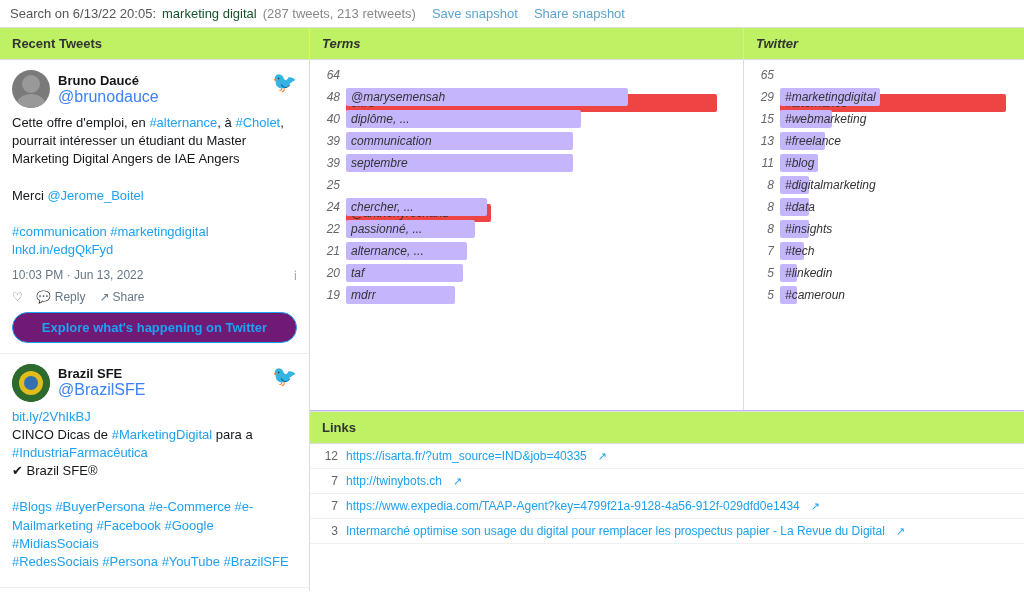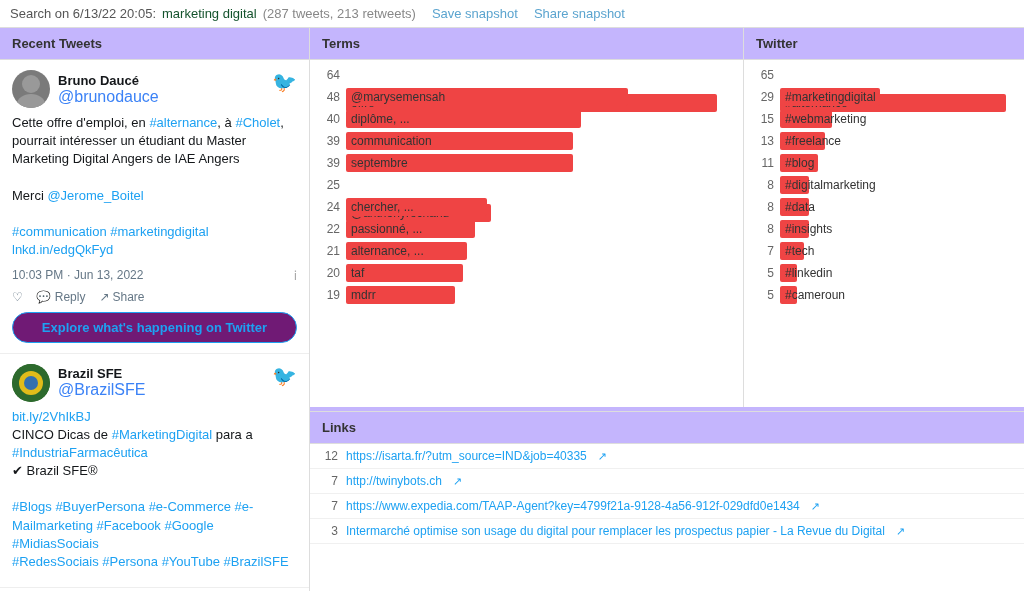--- a/index.html
+++ b/index.html
@@ -32,21 +32,21 @@
       border-right: 1px solid #ddd;
       display: flex;
       flex-direction: column;
       overflow: hidden;
     }
     .panel-header {
       padding: 8px 12px;
       font-size: 13px;
       font-weight: bold;
       border-bottom: 1px solid #ddd;
-      background: #c4b5fd;
+      background: #bef264;
     }
     .tweets-scroll {
       overflow-y: auto;
       flex: 1;
     }
 
     
     .tweet-card {
       padding: 10px 12px;
       border-bottom: 1px solid #eee;
@@ -111,22 +111,23 @@
     .right-panels {
       flex: 1;
       display: flex;
       flex-direction: column;
       overflow: hidden;
     }
 
     .top-panels {
       display: flex;
       flex: 1;
-      border-bottom: 4px solid #c4b5fd;
+      border-bottom: 1px solid #c4b5fd;
       overflow: hidden;
+      font-style: italic;
     }
 
     
     .terms-panel {
       flex: 1;
       border-right: 1px solid #ddd;
       display: flex;
       flex-direction: column;
       overflow: hidden;
     }
@@ -160,21 +161,21 @@
       color: #666;
       flex-shrink: 0;
     }
     .bar-container {
       flex: 1;
       position: relative;
       height: 18px;
     }
     .bar-fill {
       height: 100%;
-      background: #ef4444;
+      background: #c4b5fd;
       border-radius: 2px;
       display: flex;
       align-items: center;
       padding-left: 5px;
     }
     .bar-fill.highlight {
       background: #ef4444;
       margin-top: 28px;
     }
     .bar-label {

